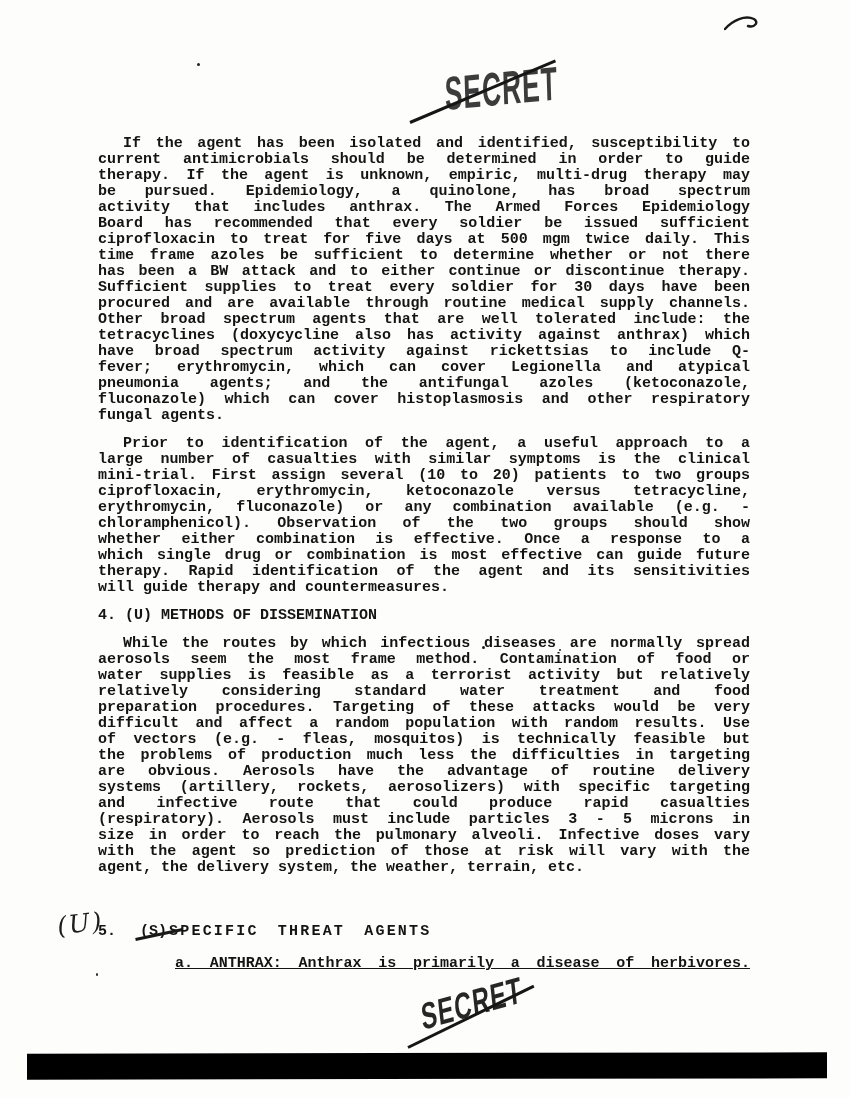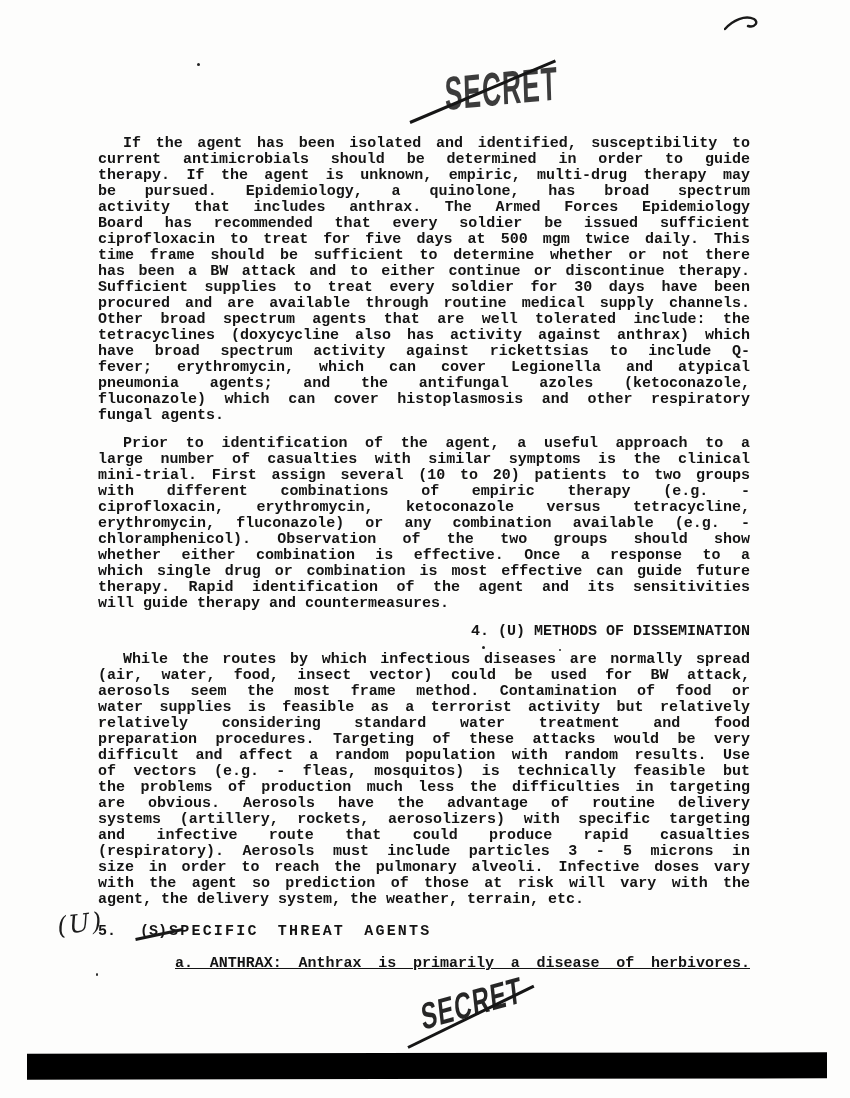--- a/index.html
+++ b/index.html
@@ -6,21 +6,21 @@
   .page{
     position:relative;width:850px;height:1098px;background:#fdfdfc;
     font-family:"Liberation Mono","DejaVu Sans Mono",monospace;
     font-weight:700;color:#141414;overflow:hidden;
   }
   .content{position:absolute;left:98px;top:124px;width:652px;font-size:15px;line-height:16px;}
   .block{margin:12px 0 12px 0;}
   .line{min-height:16px;}
   .jl{text-align:justify;text-align-last:justify;}
   .ind{padding-left:25px;}
-  .heading .line{text-align:right;}
+  .heading .line{text-align:left;}
 
   .item5{position:relative;margin:0 0 12px 0;}
   .m-note{
     position:absolute;left:-41px;top:-8px;
     font-family:"DejaVu Serif",serif;font-style:italic;font-weight:400;
     font-size:25px;letter-spacing:2px;transform:rotate(-7deg);color:#1c1c1c;
   }
   .s5-num{display:inline-block;margin-right:24px;}
   .strike{position:relative;display:inline-block;margin-right:2px;}
   .strike::after{
@@ -61,51 +61,49 @@
 
   <div class="content" id="doc-body">
       <div class="block paragraph">
         <div class="line jl ind">If the agent has been isolated and identified, susceptibility to</div>
         <div class="line jl">current antimicrobials should be determined in order to guide</div>
         <div class="line jl">therapy.  If the agent is unknown, empiric, multi-drug therapy may</div>
         <div class="line jl">be pursued.  Epidemiology, a quinolone, has broad spectrum</div>
         <div class="line jl">activity that includes anthrax.  The Armed Forces Epidemiology</div>
         <div class="line jl">Board has recommended that every soldier be issued sufficient</div>
         <div class="line jl">ciprofloxacin to treat for five days at 500 mgm twice daily.  This</div>
-        <div class="line jl">time frame should be sufficient to determine whether or not there</div>
+        <div class="line jl">time frame azoles be sufficient to determine whether or not there</div>
         <div class="line jl">has been a BW attack and to either continue or discontinue therapy.</div>
         <div class="line jl">Sufficient supplies to treat every soldier for 30 days have been</div>
         <div class="line jl">procured and are available through routine medical supply channels.</div>
         <div class="line jl">Other broad spectrum agents that are well tolerated include: the</div>
         <div class="line jl">tetracyclines (doxycycline also has activity against anthrax) which</div>
         <div class="line jl">have broad spectrum activity against rickettsias to include Q-</div>
         <div class="line jl">fever; erythromycin, which can cover Legionella and atypical</div>
         <div class="line jl">pneumonia agents; and the antifungal azoles (ketoconazole,</div>
         <div class="line jl">fluconazole) which can cover histoplasmosis and other respiratory</div>
         <div class="line">fungal agents.</div>
       </div>
       <div class="block paragraph">
         <div class="line jl ind">Prior to identification of the agent, a useful approach to a</div>
         <div class="line jl">large number of casualties with similar symptoms is the clinical</div>
         <div class="line jl">mini-trial.  First assign several (10 to 20) patients to two groups</div>
-        <div class="line jl">with different combinations of empiric therapy (e.g. -</div>
         <div class="line jl">ciprofloxacin, erythromycin, ketoconazole versus tetracycline,</div>
         <div class="line jl">erythromycin, fluconazole) or any combination available (e.g. -</div>
         <div class="line jl">chloramphenicol).  Observation of the two groups should show</div>
         <div class="line jl">whether either combination is effective.  Once a response to a</div>
         <div class="line jl">which single drug or combination is most effective can guide future</div>
         <div class="line jl">therapy. Rapid identification of the agent and its sensitivities</div>
         <div class="line">will guide therapy and countermeasures.</div>
       </div>
       <div class="block heading">
         <div class="line">4. (U) METHODS OF DISSEMINATION</div>
       </div>
       <div class="block paragraph">
         <div class="line jl ind">While the routes by which infectious diseases are normally spread</div>
-        <div class="line jl">(air, water, food, insect vector) could be used for BW attack,</div>
         <div class="line jl">aerosols seem the most frame method.  Contamination of food or</div>
         <div class="line jl">water supplies is feasible as a terrorist activity but relatively</div>
         <div class="line jl">relatively considering standard water treatment and food</div>
         <div class="line jl">preparation procedures.  Targeting of these attacks would be very</div>
         <div class="line jl">difficult and affect a random population with random results.  Use</div>
         <div class="line jl">of vectors (e.g. - fleas, mosquitos) is technically feasible but</div>
         <div class="line jl">the problems of production much less the difficulties in targeting</div>
         <div class="line jl">are obvious.  Aerosols have the advantage of routine delivery</div>
         <div class="line jl">systems (artillery, rockets, aerosolizers) with specific targeting</div>
         <div class="line jl">and infective route that could produce rapid casualties</div>

